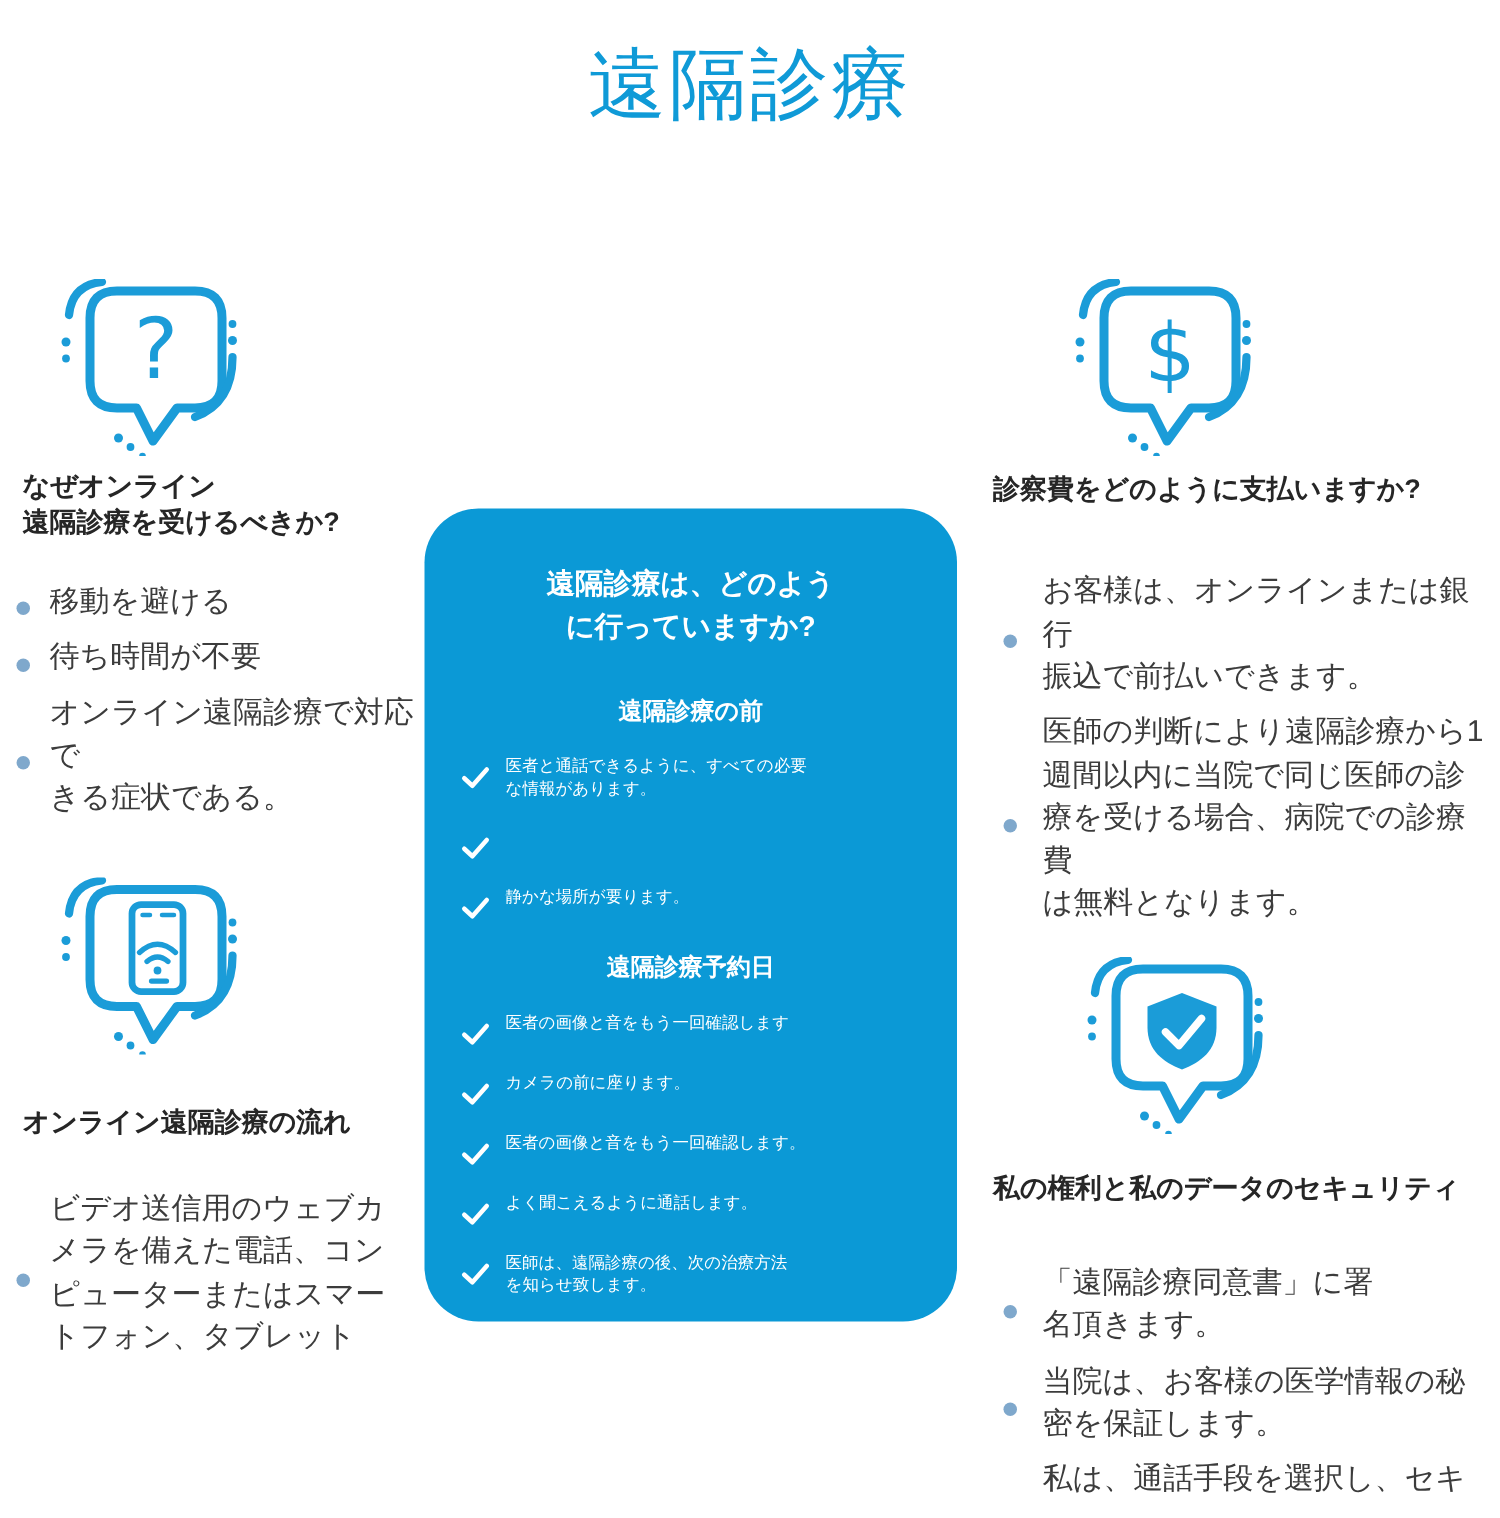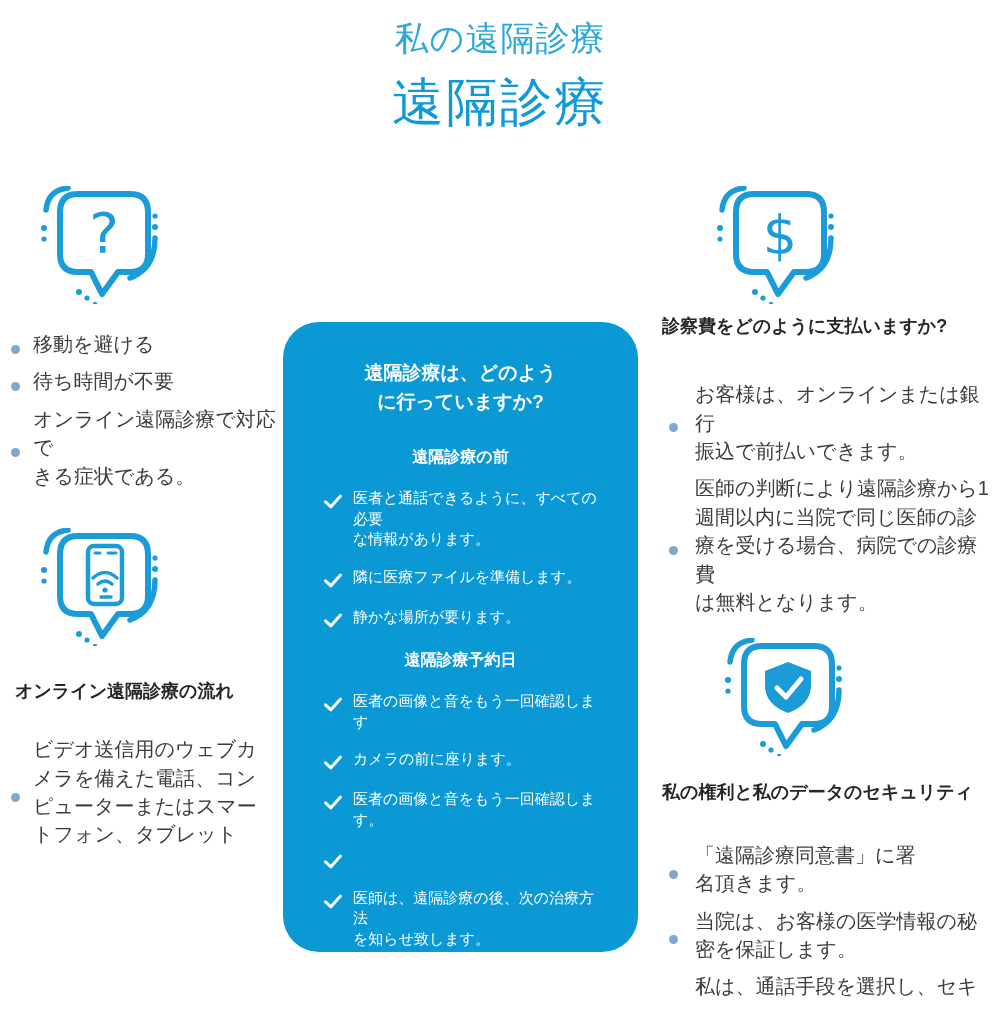--- a/index.html
+++ b/index.html
@@ -32,56 +32,57 @@
   .list-why{margin-top:26px;}
   .list-flow{margin-top:32px;}
   .list-pay{margin-top:42px;}
   .list-rights{margin-top:36px;}
   .bullet{display:flex;align-items:center;margin-bottom:9px;}
   .dot{flex:none;width:9px;height:9px;border-radius:50%;background:#7fa8cc;margin:10px 13px 0 3px;}
   .col-right .dot{margin-right:17px;margin-left:7px;}
   .bullet-text{font-size:20px;line-height:1.42;color:#3c3c3c;}
 
   
-  .panel{position:absolute;left:283px;top:322px;width:355px;height:630px;background:#0b99d6;
-         border-radius:36px;padding:36px 40px;box-sizing:border-box;color:#fff;}
+  .panel{position:absolute;left:283px;top:339px;width:355px;height:542px;background:#0b99d6;
+         border-radius:36px;padding:36px 24px;box-sizing:border-box;color:#fff;}
   .panel-title{margin:0;text-align:center;font-size:19px;line-height:1.55;font-weight:700;}
   .panel-sub{text-align:center;font-size:16px;font-weight:700;margin:30px 0 0;}
   .panel-sub.second{margin-top:20px;}
   .p-item{display:flex;align-items:flex-start;margin-top:17px;}
   .p-item.first{margin-top:20px;}
   .p-item svg{flex:none;margin-right:10px;margin-top:3px;}
-  .p-text{font-size:15px;line-height:1.38;}
+  .p-text{font-size:11px;line-height:1.38;font-family:Liberation Mono, monospace;}
 </style>
 </head>
 <body>
 
 <div class="page">
 
   <header class="title-block">
-    <div class="subtitle">私の遠隔診療</div>
     <h1 class="main-title">遠隔診療</h1>
   </header>
 
   <section class="col col-left">
     <div class="icon-wrap icon-q">
       <svg width="130" height="118" viewBox="0 0 130 118" fill="none" xmlns="http://www.w3.org/2000/svg">
         <path d="M44,8 H96 Q114,8 114,26 V68 Q114,86 96,86 H84 L68,108 L57,86 H44 Q26,86 26,68 V26 Q26,8 44,8 Z" stroke="#1b9cd8" stroke-width="6" stroke-linejoin="round"></path>
         <path d="M34,2 Q14,4 12,24" stroke="#1b9cd8" stroke-width="5.5" stroke-linecap="round"></path>
         <circle cx="10" cy="42" r="3" fill="#1b9cd8"></circle>
           <circle cx="10" cy="53" r="2.6" fill="#1b9cd8"></circle>
         <circle cx="121" cy="30" r="2.6" fill="#1b9cd8"></circle>
           <circle cx="121" cy="41" r="3" fill="#1b9cd8"></circle>
         <path d="M121,52 C121,74 112,86 96,92" stroke="#1b9cd8" stroke-width="5.5" stroke-linecap="round"></path>
         <circle cx="45" cy="106" r="3" fill="#1b9cd8"></circle>
           <circle cx="53" cy="112" r="2.6" fill="#1b9cd8"></circle>
           <circle cx="61" cy="118" r="2.2" fill="#1b9cd8"></circle>
         <text x="70" y="66" text-anchor="middle" font-size="56" fill="#1b9cd8" font-family="DejaVu Sans, sans-serif">?</text>
       </svg>
     </div>
+    <h2 class="heading pre lh-why">なぜオンライン
+遠隔診療を受けるべきか?</h2>
     <ul class="bullets list-why">
       <li class="bullet">
           <span class="dot"></span>
           <span class="bullet-text pre">移動を避ける</span>
         </li>
       <li class="bullet">
           <span class="dot"></span>
           <span class="bullet-text pre">待ち時間が不要</span>
         </li>
       <li class="bullet">
@@ -133,21 +134,20 @@
       <svg width="20" height="20" viewBox="0 0 24 24" fill="none">
           <polyline points="3,13 9.5,19 21,6" stroke="#ffffff" stroke-width="3.6" stroke-linecap="round" stroke-linejoin="round"></polyline>
         </svg>
       <span class="p-text pre">医者と通話できるように、すべての必要
 な情報があります。</span>
     </div>
     <div class="p-item">
       <svg width="20" height="20" viewBox="0 0 24 24" fill="none">
           <polyline points="3,13 9.5,19 21,6" stroke="#ffffff" stroke-width="3.6" stroke-linecap="round" stroke-linejoin="round"></polyline>
         </svg>
-      <span class="p-text pre">隣に医療ファイルを準備します。</span>
     </div>
     <div class="p-item">
       <svg width="20" height="20" viewBox="0 0 24 24" fill="none">
           <polyline points="3,13 9.5,19 21,6" stroke="#ffffff" stroke-width="3.6" stroke-linecap="round" stroke-linejoin="round"></polyline>
         </svg>
       <span class="p-text pre">静かな場所が要ります。</span>
     </div>
 
     <h3 class="panel-sub second">遠隔診療予約日</h3>
     <div class="p-item first">
@@ -165,20 +165,21 @@
     <div class="p-item">
       <svg width="20" height="20" viewBox="0 0 24 24" fill="none">
           <polyline points="3,13 9.5,19 21,6" stroke="#ffffff" stroke-width="3.6" stroke-linecap="round" stroke-linejoin="round"></polyline>
         </svg>
       <span class="p-text pre">医者の画像と音をもう一回確認します。</span>
     </div>
     <div class="p-item">
       <svg width="20" height="20" viewBox="0 0 24 24" fill="none">
           <polyline points="3,13 9.5,19 21,6" stroke="#ffffff" stroke-width="3.6" stroke-linecap="round" stroke-linejoin="round"></polyline>
         </svg>
+      <span class="p-text pre">よく聞こえるように通話します。</span>
     </div>
     <div class="p-item">
       <svg width="20" height="20" viewBox="0 0 24 24" fill="none">
           <polyline points="3,13 9.5,19 21,6" stroke="#ffffff" stroke-width="3.6" stroke-linecap="round" stroke-linejoin="round"></polyline>
         </svg>
       <span class="p-text pre">医師は、遠隔診療の後、次の治療方法
 を知らせ致します。</span>
     </div>
   </section>
 

